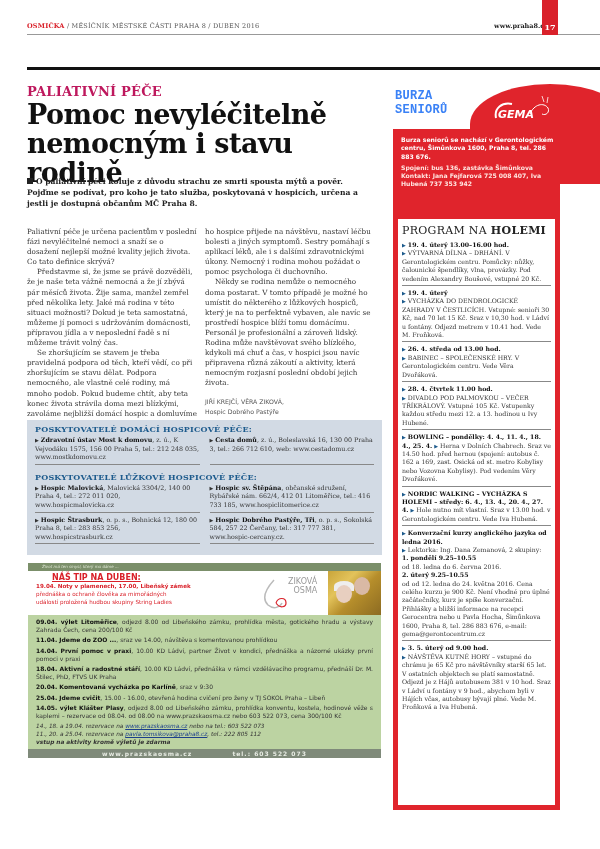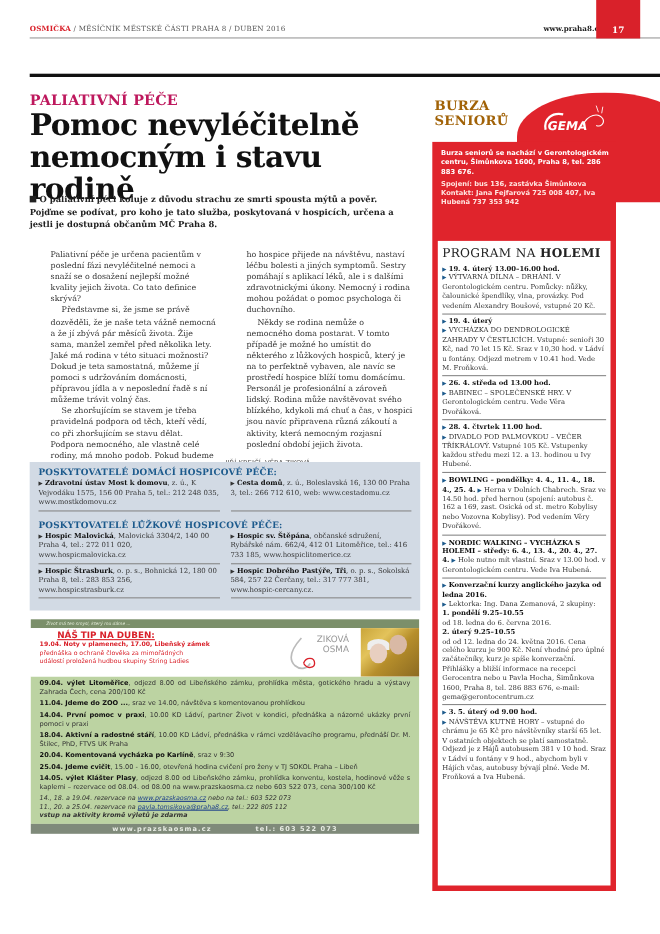--- a/index.html
+++ b/index.html
@@ -4,30 +4,30 @@
 <style>
   * { box-sizing: border-box; margin: 0; padding: 0; }
   html, body { width: 600px; height: 849px; background: #fff; overflow: hidden; }
   body { font-family: "DejaVu Serif", serif; color: #222; position: relative; }
 
   
   .topbar { position: absolute; left: 27px; top: 18px; width: 573px; height: 17px; border-bottom: 1px solid #999; }
   .topbar .left { position: absolute; left: 0; top: 4px; font-size: 6.5px; color: #555; letter-spacing: 0.2px; }
   .topbar .left b { color: #d9212a; }
   .topbar .right { position: absolute; right: 52px; top: 4px; font-size: 6.5px; font-weight: bold; color: #222; }
-  .pagenum { position: absolute; left: 542px; top: 0; width: 40px; height: 35px; background: #d9212a; color: #fff; font-size: 8px; font-weight: bold; padding-top: 22px; text-align: center; }
+  .pagenum { position: absolute; left: 542px; top: 0; width: 16px; height: 35px; background: #d9212a; color: #fff; font-size: 8px; font-weight: bold; padding-top: 22px; text-align: center; }
   .rule { position: absolute; left: 27px; top: 67px; width: 573px; height: 3px; background: #111; }
 
   
   .kicker { position: absolute; left: 27px; top: 84px; font-size: 13px; font-weight: bold; color: #be185d; letter-spacing: 0.2px; }
   .headline { position: absolute; left: 27px; top: 100px; width: 360px; font-size: 27px; line-height: 29px; font-weight: bold; color: #111; letter-spacing: -0.5px; }
   .lead { position: absolute; left: 27px; top: 176px; width: 350px; font-size: 7.6px; line-height: 11px; font-weight: bold; color: #222; }
   .lead .sq { display: inline-block; width: 6px; height: 6px; background: #222; margin-right: 3px; }
   .body-col { position: absolute; top: 227px; width: 170px; font-size: 7.2px; line-height: 10.1px; color: #333; text-align: left; }
-  .body-col p { text-indent: 0; margin-left: 19px; }
+  .body-col p { text-indent: 0; }
   .body-col p + p { text-indent: 10px; }
   .col1 { left: 27px; }
   .col2 { left: 205px; }
   .byline { margin-top: 8px; font-family: "DejaVu Sans", sans-serif; font-size: 6.2px; line-height: 10px; color: #555; }
 
   
   .infobox { position: absolute; left: 27px; top: 420px; width: 355px; height: 135px; background: #d2dae4; padding: 4px 8px; }
   .infobox h3 { font-size: 8px; font-weight: bold; color: #1c5a8c; letter-spacing: 0.2px; margin-bottom: 2px; }
   .infogrid { display: grid; grid-template-columns: 1fr 1fr; column-gap: 10px; }
   .infoitem { font-size: 6.3px; line-height: 8.6px; color: #333; border-bottom: 1px solid #888; padding-bottom: 2px; margin-bottom: 3px; }
@@ -50,21 +50,21 @@
   .osma .events { background: #bcd3a2; padding: 3px 8px; font-family: "DejaVu Sans", sans-serif; font-size: 6px; line-height: 8.2px; color: #333; }
   .osma .ev { margin-bottom: 2px; text-align: justify; }
   .osma .ev b { color: #111; }
   .osma .notes { font-style: italic; font-size: 5.8px; line-height: 8px; margin-top: 2px; }
   .osma .notes a { color: #1c3f8a; text-decoration: underline; }
   .osma .notes b { font-style: italic; }
   .osma .footbar { height: 9px; background: #7f8a7a; color: #e8ece4; font-family: "DejaVu Sans", sans-serif; font-size: 6px; font-weight: bold; letter-spacing: 1px; text-align: center; line-height: 9px; }
   .osma .footbar span { margin: 0 20px; }
 
   
-  .burza-title { position: absolute; left: 395px; top: 89px; font-size: 12px; line-height: 14px; font-weight: bold; color: #a16207; letter-spacing: 0.3px; }
+  .burza-title { position: absolute; left: 395px; top: 89px; font-size: 12px; line-height: 14px; font-weight: bold; color: #3b82f6; letter-spacing: 0.3px; font-family: Liberation Mono, monospace; }
   .burza-arch { position: absolute; left: 470px; top: 84px; width: 160px; height: 100px; background: #e0242c; border-radius: 50% 50% 0 0 / 40% 40% 0 0; }
   .burza-box { position: absolute; left: 393px; top: 129px; width: 167px; height: 681px; background: #e0242c; }
   .gema { position: absolute; left: 490px; top: 94px; width: 75px; height: 32px; }
   .burza-info { position: absolute; left: 401px; top: 136px; width: 155px; font-family: "DejaVu Sans", sans-serif; font-size: 6.1px; line-height: 8.3px; color: #fff; font-weight: bold; }
   .burza-info p + p { margin-top: 3px; color: #ffe5e0; }
   .program { position: absolute; left: 398px; top: 219px; width: 157px; height: 586px; background: #fff; padding: 5px 4px 0 4px; }
   .program h2 { font-size: 11px; font-weight: normal; color: #222; letter-spacing: 0.3px; margin-bottom: 4px; }
   .program h2 b { font-weight: bold; }
   .pitem { font-size: 6.2px; line-height: 8.4px; color: #333; border-bottom: 1px solid #888; padding-bottom: 2px; margin-bottom: 3px; }
   .pitem:last-child { border-bottom: none; }

